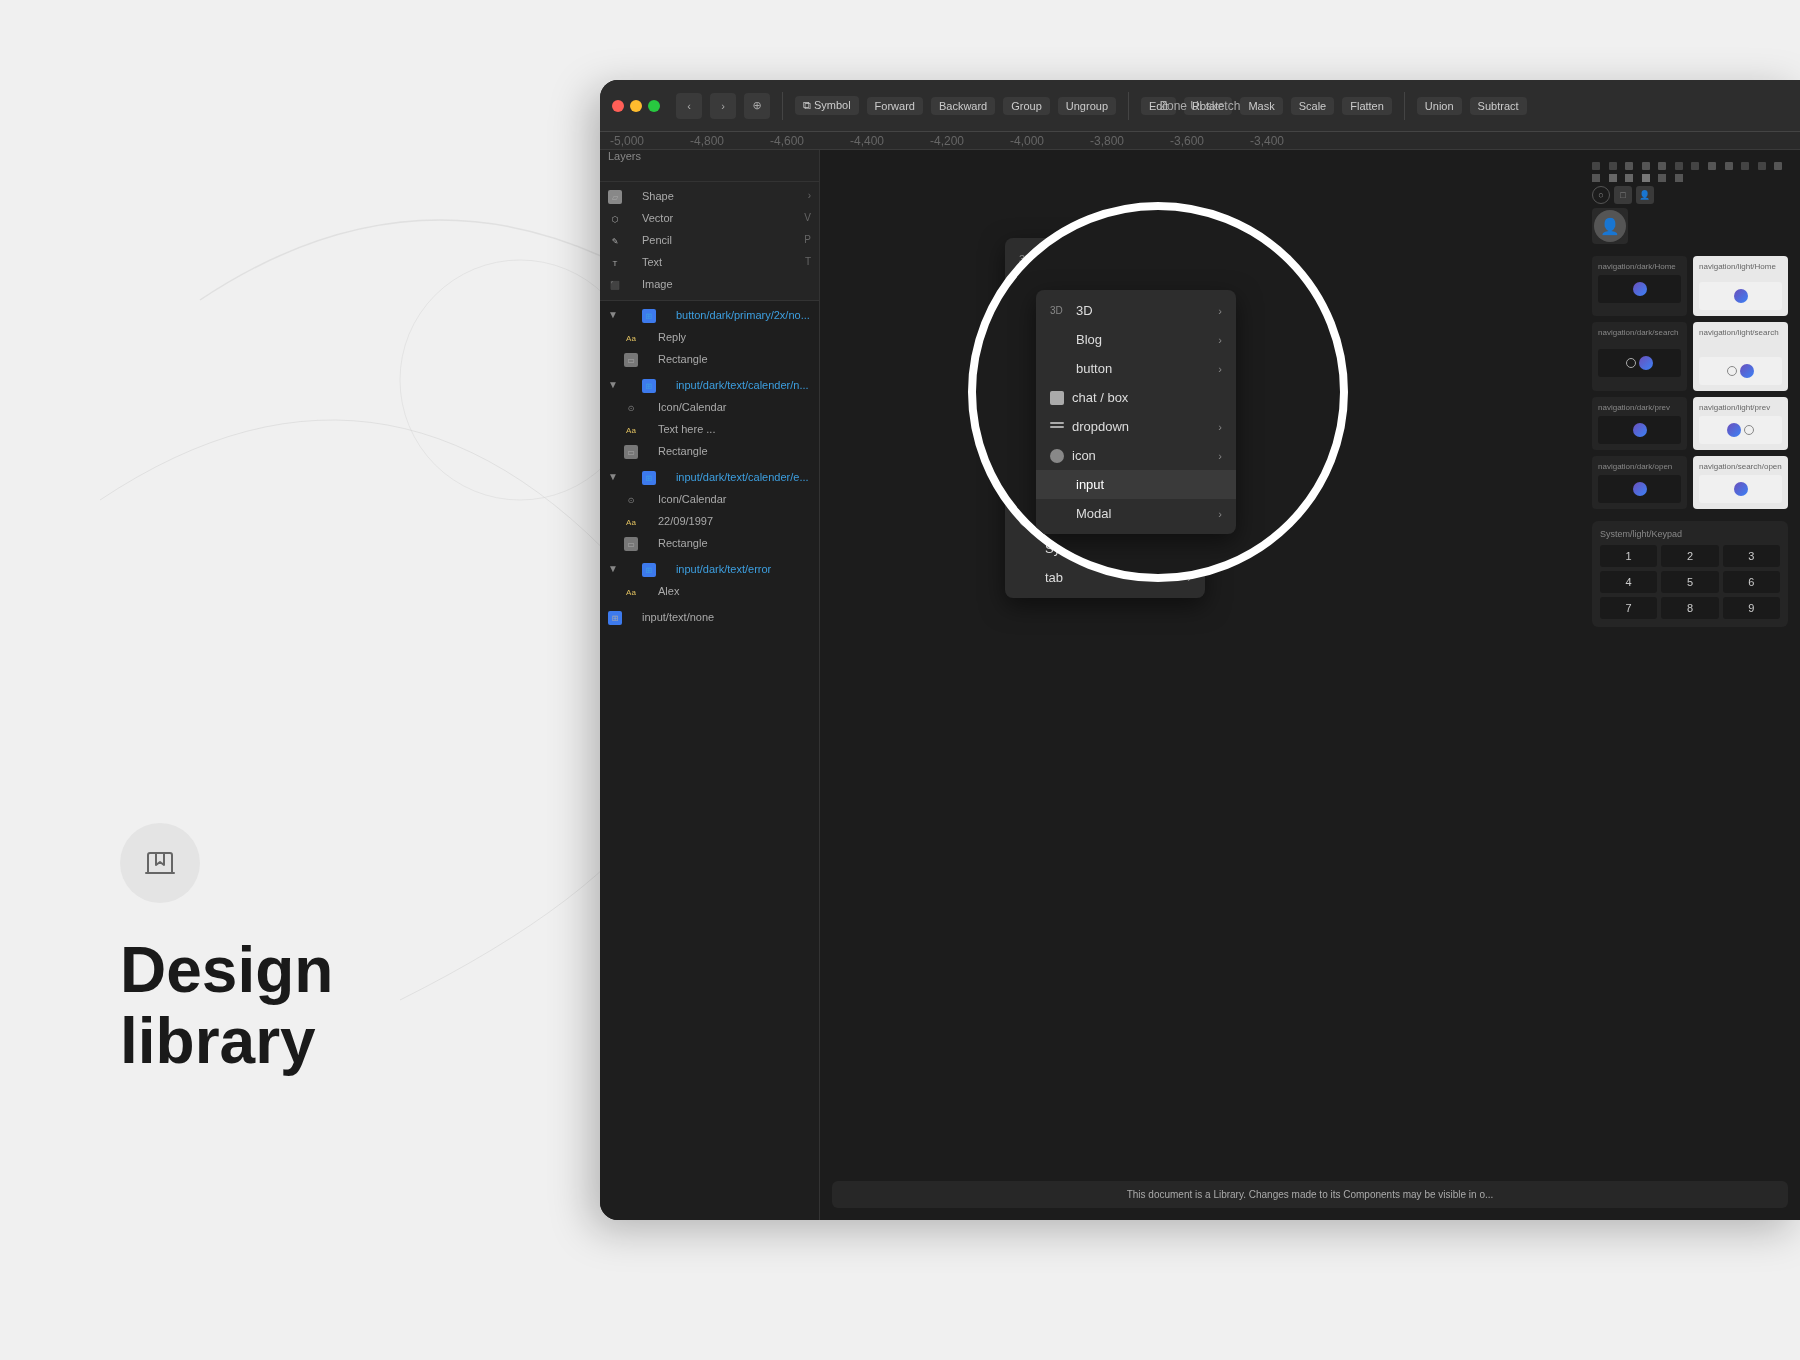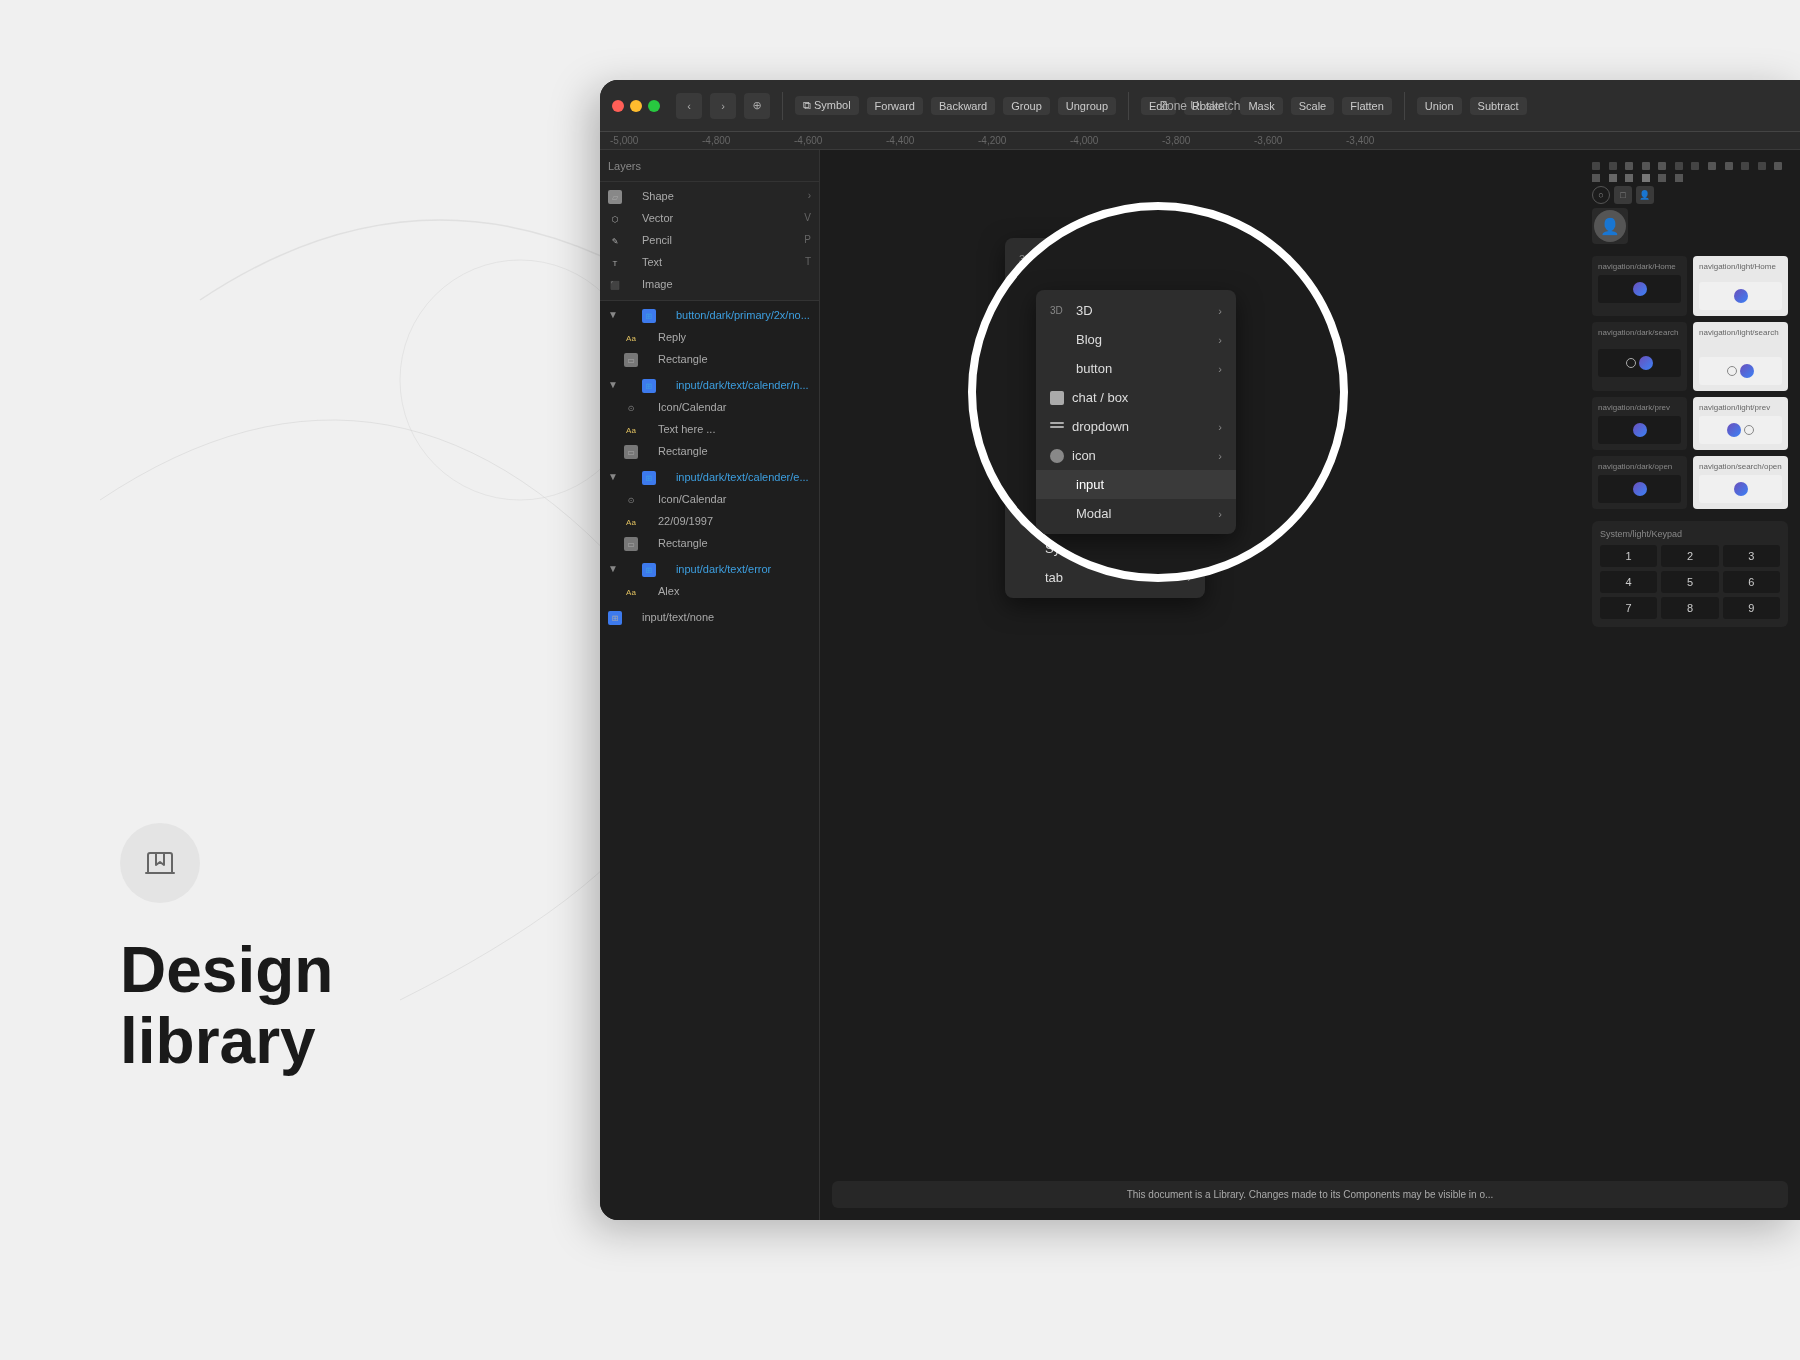--- a/index.html
+++ b/index.html
@@ -135,23 +135,23 @@
       background: #2a2a2a;
       border-bottom: 1px solid #3a3a3a;
       display: flex;
       align-items: center;
       padding-left: 8px;
       overflow: hidden;
     }
 
     .ruler-marks {
       display: flex;
-      gap: 12px;
+      gap: 0;
       color: #666;
-      font-size: 10px;
+      font-size: 12px;
     }
     .ruler-mark {
       width: 80px;
       text-align: left;
       padding-left: 2px;
       position: relative;
     }
 
     
     .sketch-content {
@@ -166,21 +166,21 @@
       border-right: 1px solid #333;
       overflow: hidden;
       flex-shrink: 0;
     }
 
     .layers-header {
       height: 32px;
       background: #252525;
       border-bottom: 1px solid #333;
       display: flex;
-      align-items: center;
+      align-items: flex-start;
       padding: 0 8px;
       font-size: 11px;
       color: #888;
     }
 
     .layer-item {
       padding: 4px 8px;
       font-size: 11px;
       color: #aaa;
       display: flex;

